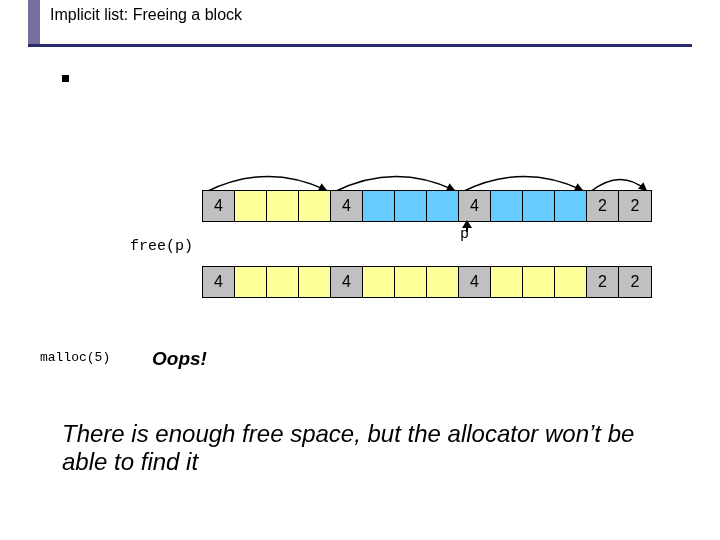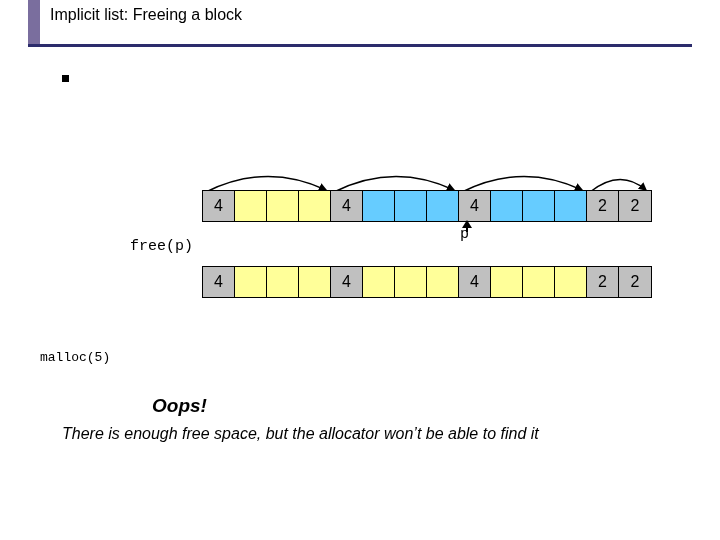--- a/index.html
+++ b/index.html
@@ -115,28 +115,27 @@
     font-size: 13px;
   }
   .oops {
     position: absolute;
     left: 152px;
     top: 348px;
     font-size: 19px;
     font-family: Verdana, Arial, sans-serif;
     font-style: italic;
     font-weight: bold;
-    margin-top: 47px;
   }
   .footer-text {
     position: absolute;
     left: 62px;
     top: 420px;
     width: 600px;
-    font-size: 16px;
+    font-size: 24px;
     font-style: italic;
     font-family: Verdana, Arial, sans-serif;
     line-height: 28px;
   }
   svg.arcs {
     position: absolute;
     left: 72px;
     top: -22px;
     width: 448px;
     height: 28px;

